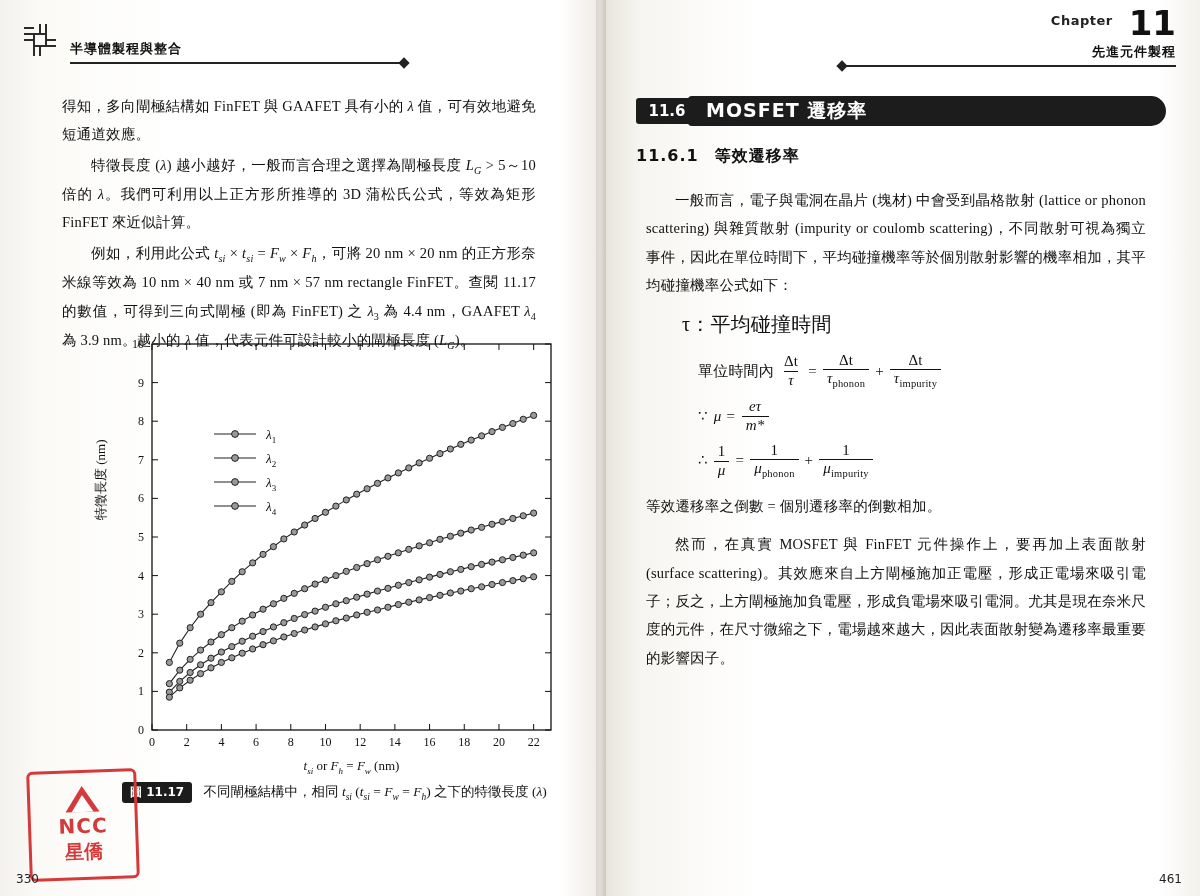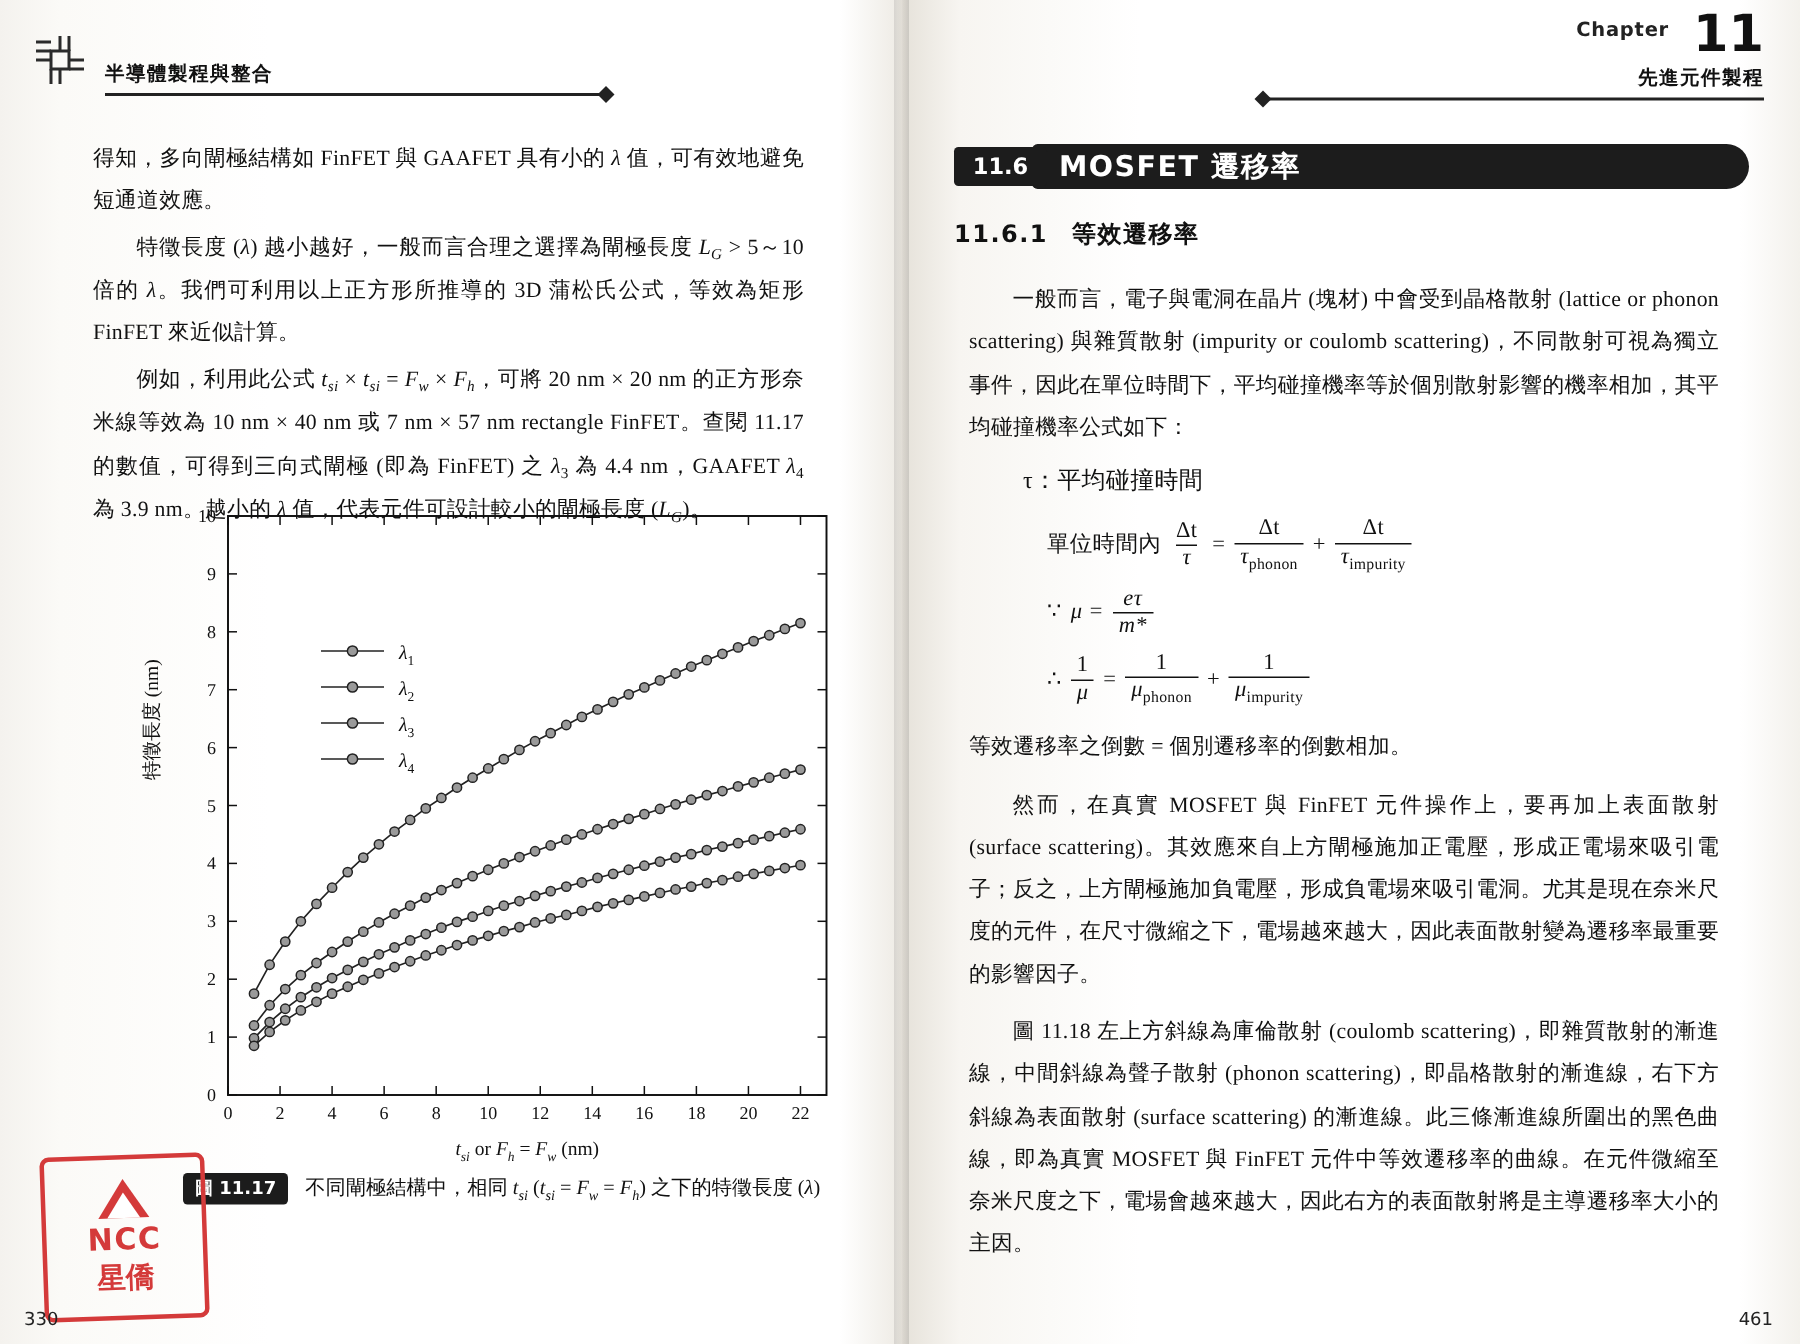--- a/index.html
+++ b/index.html
@@ -98,21 +98,21 @@
 
   
   .math{
     margin:6px 0 6px 0;font-family:"Liberation Serif", serif;
   }
   .mrow{display:flex;align-items:center;gap:6px;margin:8px 0 8px 52px;font-size:15px;}
   .frac{display:inline-flex;flex-direction:column;align-items:center;vertical-align:middle;line-height:1.15;}
   .frac .num{padding:0 4px;}
   .frac .den{padding:0 4px;border-top:1px solid #111;}
   .mtxt{font-size:15px;}
-  .lbl{margin-left:36px;font-size:16px;}
+  .lbl{margin-left:36px;font-size:20px;}
 
   
   .figwrap{position:absolute;left:96px;top:330px;width:470px;height:470px;}
   .figcap{
     position:absolute;left:122px;top:782px;width:470px;
     font-size:13.5px;font-family:"Liberation Serif", serif;
   }
   .figcap .tag{
     display:inline-block;background:#1c1c1c;color:#fff;
     font-family:"DejaVu Sans", sans-serif;font-size:12px;font-weight:bold;
@@ -511,18 +511,17 @@
           <span>+</span>
           <span class="frac">
             <span class="num">1</span>
             <span class="den"><span class="it">μ</span><sub>impurity</sub></span>
           </span>
         </div>
       </div>
 
       <p style="margin-top:12px;">等效遷移率之倒數 = 個別遷移率的倒數相加。</p>
       <p class="ind" style="margin-top:10px;">然而，在真實 MOSFET 與 FinFET 元件操作上，要再加上表面散射 (surface scattering)。其效應來自上方閘極施加正電壓，形成正電場來吸引電子；反之，上方閘極施加負電壓，形成負電場來吸引電洞。尤其是現在奈米尺度的元件，在尺寸微縮之下，電場越來越大，因此表面散射變為遷移率最重要的影響因子。</p>
-      <p class="ind" style="margin-top:10px;">圖 11.18 左上方斜線為庫倫散射 (coulomb scattering)，即雜質散射的漸進線，中間斜線為聲子散射 (phonon scattering)，即晶格散射的漸進線，右下方斜線為表面散射 (surface scattering) 的漸進線。此三條漸進線所圍出的黑色曲線，即為真實 MOSFET 與 FinFET 元件中等效遷移率的曲線。在元件微縮至奈米尺度之下，電場會越來越大，因此右方的表面散射將是主導遷移率大小的主因。</p>
     </div>
 
     <div class="folio r">461</div>
   </div>
 </div>
 
 </body></html>

